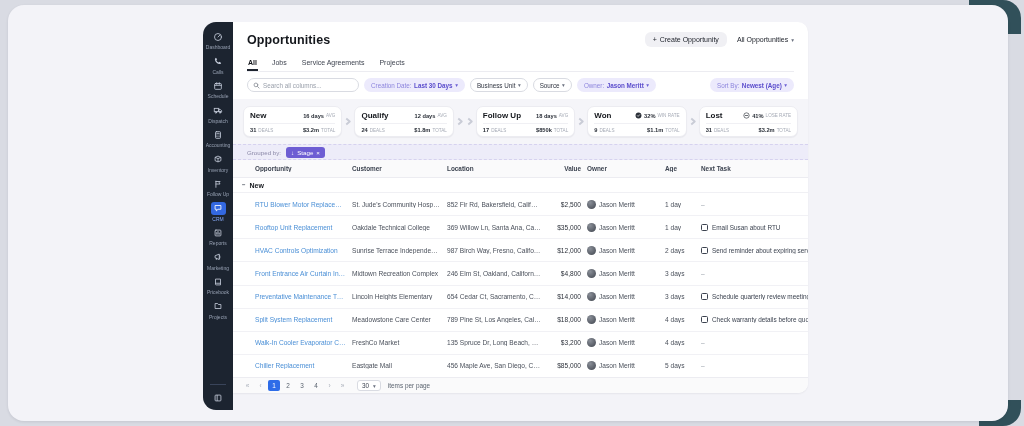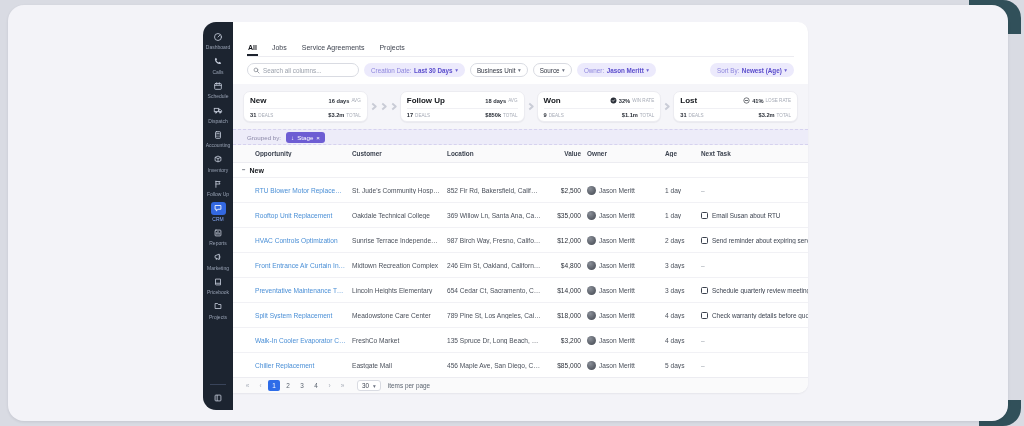--- a/index.html
+++ b/index.html
@@ -235,20 +235,33 @@
               <rect x="2.5" y="2.5" width="7" height="7" rx="1"></rect>
               <path d="M5 2.5v7"></path>
             </svg>
           </span>
       </div>
     </nav>
 
     <main class="panel">
 
       <div class="hdr">
+        <div class="hdr-row">
+          <h1 class="page-title">Opportunities</h1>
+          <div class="hdr-actions">
+            <button class="btn-create">
+              <span>+</span>
+              <span>Create Opportunity</span>
+            </button>
+            <button class="btn-view">
+              <span>All Opportunities</span>
+              <span class="caret">▾</span>
+            </button>
+          </div>
+        </div>
         <div class="tabs">
           <span class="tab active">All</span>
           <span class="tab">Jobs</span>
           <span class="tab">Service Agreements</span>
           <span class="tab">Projects</span>
         </div>
       </div>
 
       <div class="filterbar">
         <div class="search">
@@ -304,20 +317,39 @@
                 <span class="sc-ml">TOTAL</span>
               </span>
           </div>
         </div>
         <span class="stage-sep">
             <svg width="6" height="9" viewBox="0 0 7 10">
               <path d="M1.5 1.5L5.5 5l-4 3.5" stroke="#c9ccd6" stroke-width="2.2" fill="none" stroke-linejoin="round"></path>
             </svg>
           </span>
 
+        <div class="stage-card">
+          <div class="sc-top">
+            <span class="sc-name">Qualify</span>
+            <span class="sc-metric">
+                <span class="sc-mv">12 days</span>
+                <span class="sc-ml">AVG</span>
+              </span>
+          </div>
+          <div class="sc-bottom">
+            <span class="sc-stat">
+                <span class="sc-mv">24</span>
+                <span class="sc-ml">DEALS</span>
+              </span>
+            <span class="sc-stat">
+                <span class="sc-mv">$1.8m</span>
+                <span class="sc-ml">TOTAL</span>
+              </span>
+          </div>
+        </div>
         <span class="stage-sep">
             <svg width="6" height="9" viewBox="0 0 7 10">
               <path d="M1.5 1.5L5.5 5l-4 3.5" stroke="#c9ccd6" stroke-width="2.2" fill="none" stroke-linejoin="round"></path>
             </svg>
           </span>
 
         <span class="stage-sep">
             <svg width="6" height="9" viewBox="0 0 7 10">
               <path d="M1.5 1.5L5.5 5l-4 3.5" stroke="#c9ccd6" stroke-width="2.2" fill="none" stroke-linejoin="round"></path>
             </svg>

